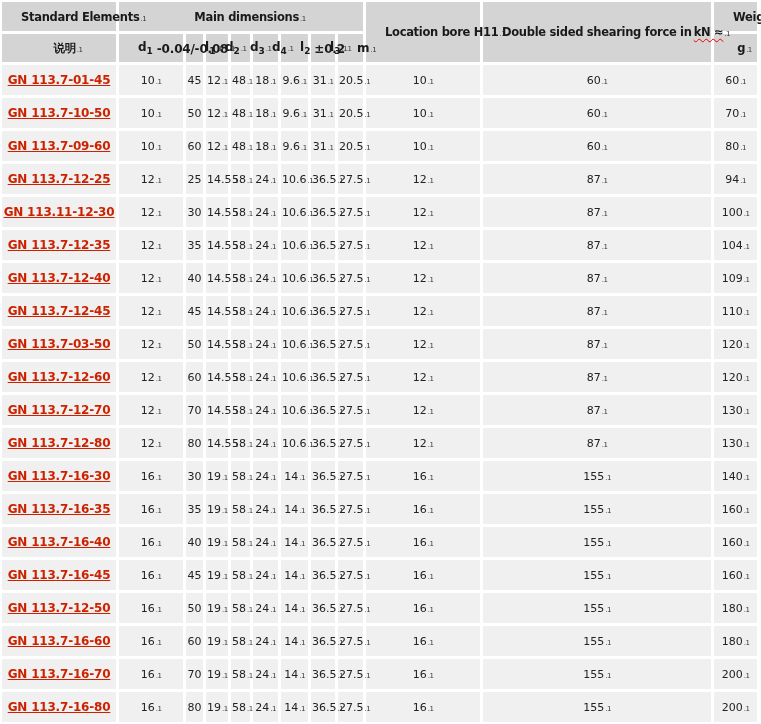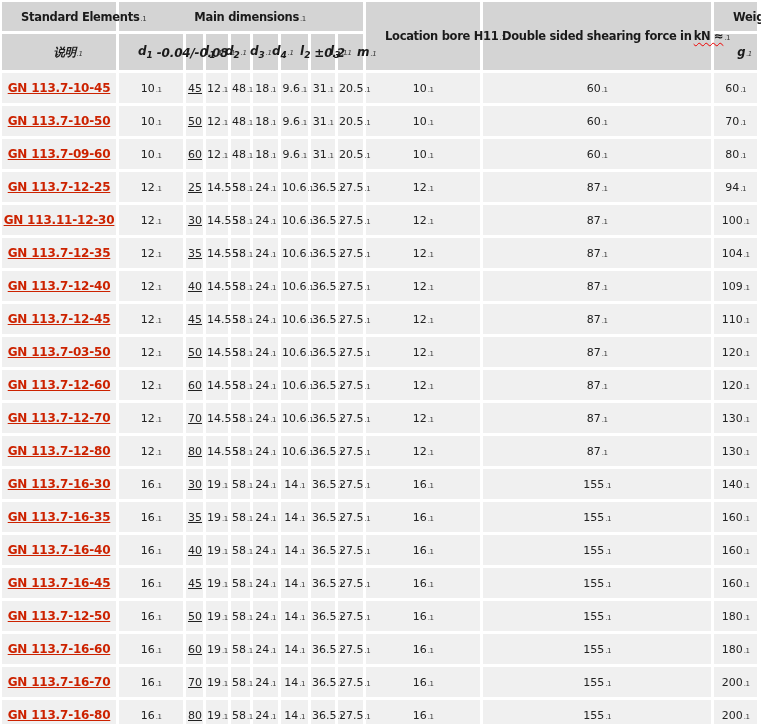--- a/index.html
+++ b/index.html
@@ -20,31 +20,31 @@
   }
   thead th{
     background:#d4d4d4;
     color:#1a1a1a;
     font-weight:bold;
     font-size:11.5px;
     letter-spacing:-0.3px;
     padding-left:19px;
   }
   thead tr.r1 th{height:29px;}
-  thead tr.r2 th{height:36px;font-style:italic;}
+  thead tr.r2 th{height:28px;}
   thead th.dim-th{font-size:12px;letter-spacing:0;}
   thead th sub{font-size:9px;font-weight:bold;}
   .tol{font-size:12px;font-weight:bold;vertical-align:-2px;letter-spacing:-0.2px;}
   tbody td{
     background:#f0f0f0;
     color:#222222;
     font-size:11px;
     height:30px;
   }
-  tbody td.col-l1{text-align:right;padding-right:1px;text-decoration:underline;}
+  tbody td.col-l1{text-align:center;padding-right:1px;}
   a.part-link{
     color:#cc2200;
     font-weight:bold;
     font-size:12px;
     text-decoration:underline;
     letter-spacing:-0.2px;
   }
   .wavy{
     margin-left:2px;
     text-decoration:underline;
@@ -96,21 +96,21 @@
         <th class="dim-th"><span>d</span><sub>3</sub><span class="eoc">.1</span></th>
         <th class="dim-th"><span>d</span><sub>4</sub><span class="eoc">.1</span></th>
         <th class="dim-th"><span>l</span><sub>2</sub><span class="tol"> ±0.2</span><span class="eoc">.1</span></th>
         <th class="dim-th"><span>l</span><sub>3</sub><span class="eoc">.1</span></th>
         <th class="dim-th"><span>m</span><span class="eoc">.1</span></th>
         <th id="g-cell"><span>g</span><span class="eoc">.1</span></th>
     </tr>
   </thead>
   <tbody id="tbody">
       <tr>
-        <td class="name-cell"><a href="#" class="part-link">GN 113.7-10-45</a></td>
+        <td class="name-cell"><a href="#" class="part-link">GN 113.7-01-45</a></td>
         <td class="val-cell col-d1">10<span class="eoc">.1</span></td>
         <td class="val-cell col-l1">45</td>
         <td class="val-cell col-d2">12<span class="eoc">.1</span></td>
         <td class="val-cell col-d3">48<span class="eoc">.1</span></td>
         <td class="val-cell col-d4">18<span class="eoc">.1</span></td>
         <td class="val-cell col-l2">9.6<span class="eoc">.1</span></td>
         <td class="val-cell col-l3">31<span class="eoc">.1</span></td>
         <td class="val-cell col-m">20.5<span class="eoc">.1</span></td>
         <td class="val-cell col-bore">10<span class="eoc">.1</span></td>
         <td class="val-cell col-force">60<span class="eoc">.1</span></td>

